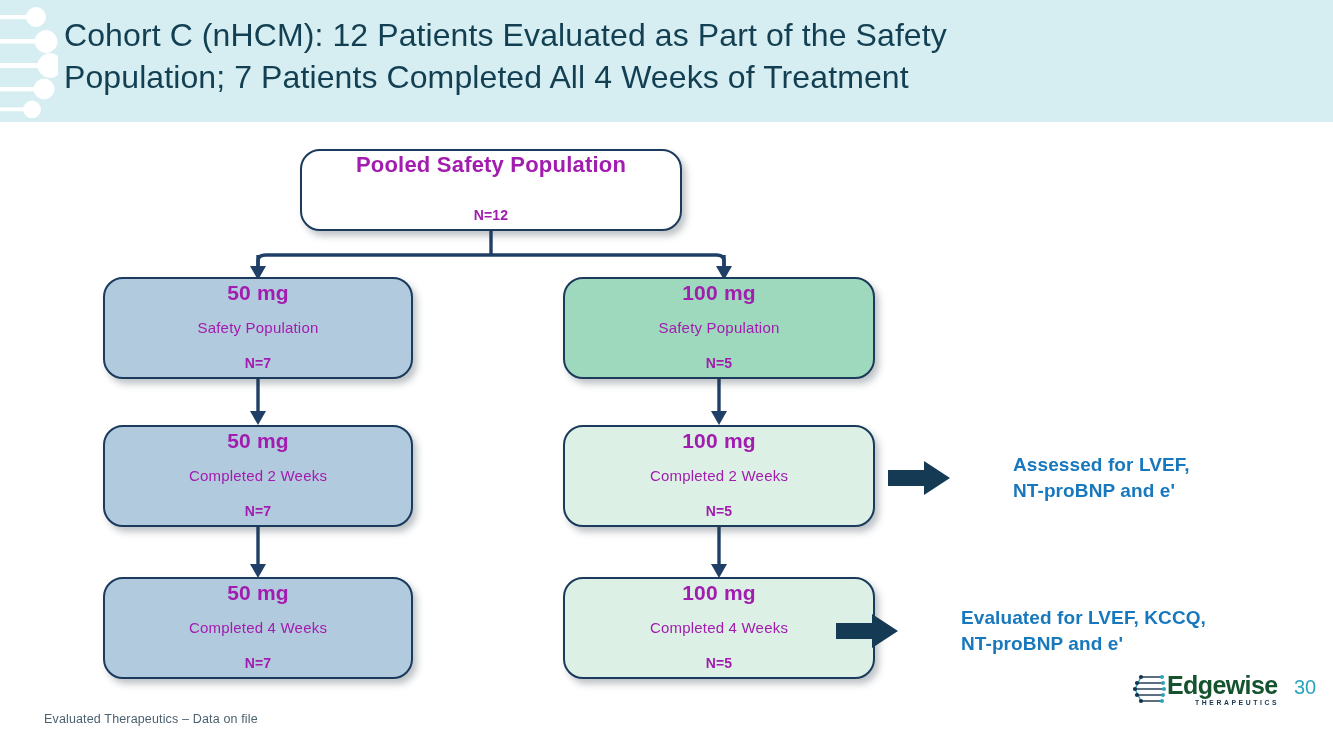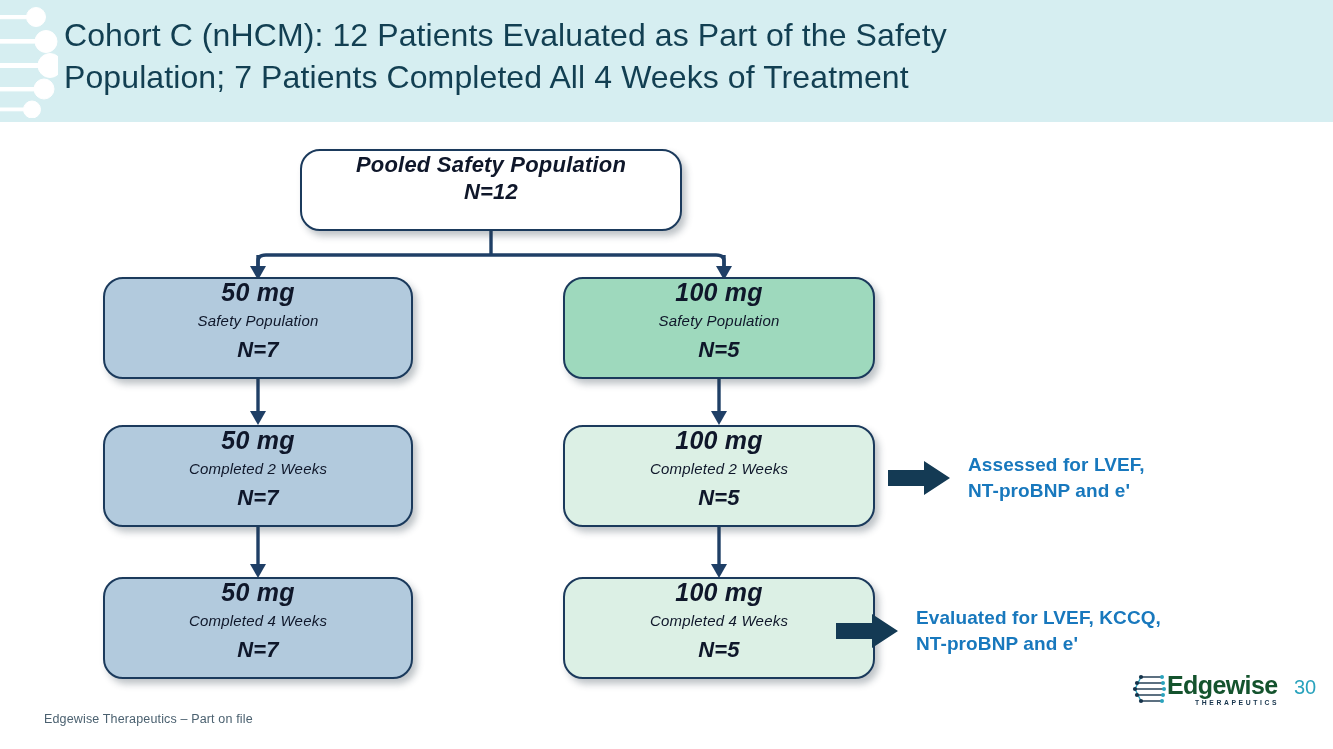--- a/index.html
+++ b/index.html
@@ -63,42 +63,41 @@
     height: 560px;
   }
 
   .node {
     position: absolute;
     border: 2.2px solid #1b3a5c;
     border-radius: 20px;
     display: flex;
     flex-direction: column;
     align-items: center;
-    justify-content: flex-start;
+    justify-content: space-between;
     box-shadow: 4px 5px 7px rgba(40,55,70,0.30);
-    color: #0f172a;
+    color: #a21caf;
     text-align: center;
-    font-style: italic;
   }
 
   .node .l1 {
     font-weight: bold;
-    font-size: 25px;
+    font-size: 21px;
     line-height: 27px;
     letter-spacing: 0.2px;
   }
   .node .l2 {
     font-weight: 400;
     font-size: 15px;
     line-height: 30px;
     letter-spacing: 0.2px;
   }
   .node .l3 {
     font-weight: bold;
-    font-size: 22px;
+    font-size: 14px;
     line-height: 27px;
     letter-spacing: 0.2px;
   }
 
   .node.white  { background: #ffffff; }
   .node.blue   { background: #b2cadd; }
   .node.green  { background: #9ed9bd; }
   .node.lgreen { background: #dcf0e5; }
 
   
@@ -111,20 +110,21 @@
   #node-100-wk4     { left: 563px; top: 455px; width: 312px; height: 102px; }
 
   
   #node-pooled .l1 { font-size: 22px; }
 
   
   .callout {
     position: absolute;
     display: flex;
     align-items: center;
+    gap: 45px;
   }
   .callout-arrow {
     width: 62px;
     height: 34px;
     flex: 0 0 auto;
     margin-right: 18px;
   }
   .callout-text {
     color: #1878bd;
     font-weight: bold;
@@ -304,21 +304,21 @@
       <span class="callout-arrow">
         <svg width="62" height="34" viewBox="0 0 62 34" xmlns="http://www.w3.org/2000/svg">
           <polygon points="0,9 36,9 36,0 62,17 36,34 36,25 0,25" fill="#143a54"></polygon>
         </svg>
       </span>
       <span class="callout-text">Evaluated for LVEF, KCCQ,
 NT-proBNP and e'</span>
     </div>
   </div>
 
-  <div class="footnote">Edgewise Therapeutics – Part on file</div>
+  <div class="footnote">Evaluated Therapeutics – Data on file</div>
 
   <div class="logo-wrap">
     <span class="logo-mark">
       <svg width="34" height="32" viewBox="0 0 34 32" xmlns="http://www.w3.org/2000/svg">
         <g stroke="#16334b" stroke-width="1.4" fill="none">
           <path d="M9,5 H30"></path>
           <path d="M5,11 H31"></path>
           <path d="M3,17 H32"></path>
           <path d="M5,23 H31"></path>
           <path d="M9,29 H30"></path>

